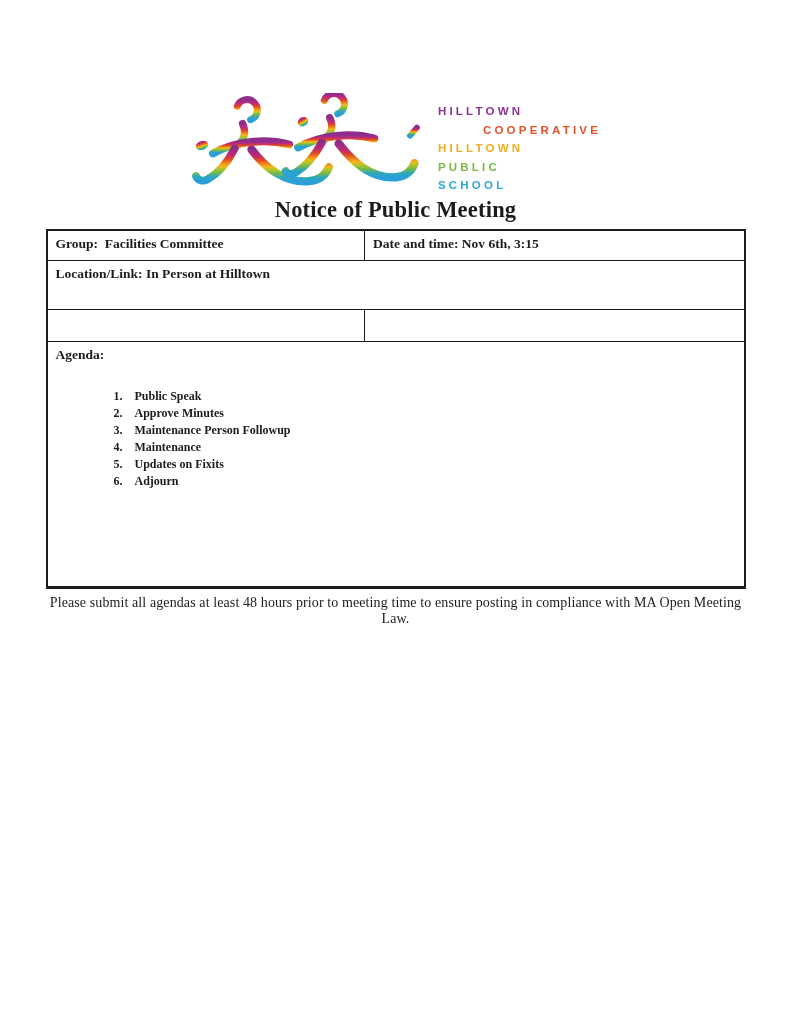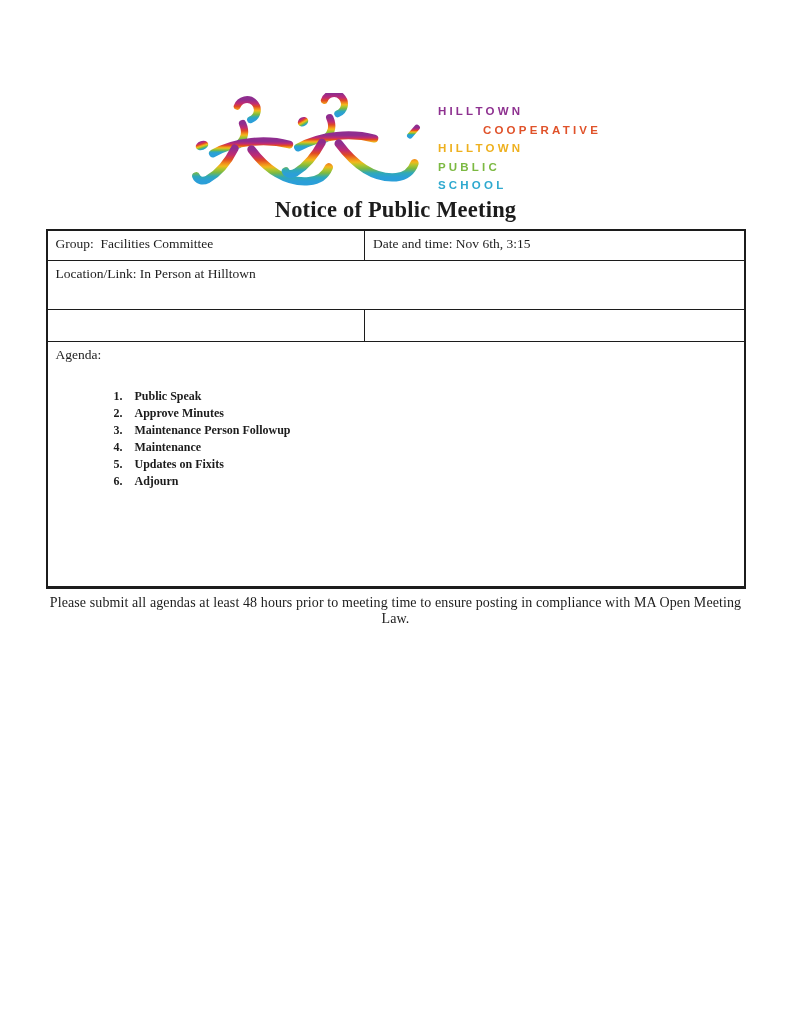--- a/index.html
+++ b/index.html
@@ -49,21 +49,21 @@
     table-layout: fixed;
   }
   table.meeting-table td {
     border: 1.6px solid #1c1c1c;
     vertical-align: top;
     padding: 5px 8px;
     font-size: 13.5px;
   }
   td.col-left  { width: 318px; }
   td.col-right { width: 380px; }
-  .cell-label { font-weight: normal; white-space: pre-wrap; }
+  .cell-label { font-weight: bold; white-space: pre-wrap; }
   tr.row-head  td { height: 30px; }
   tr.row-loc   td { height: 49px; }
   tr.row-blank td { height: 32px; }
   tr.row-agenda td { height: 246px; }
   ol.agenda-list {
     margin: 25px 0 0 0;
     padding-left: 70px;
   }
   ol.agenda-list li {
     font-weight: bold;

